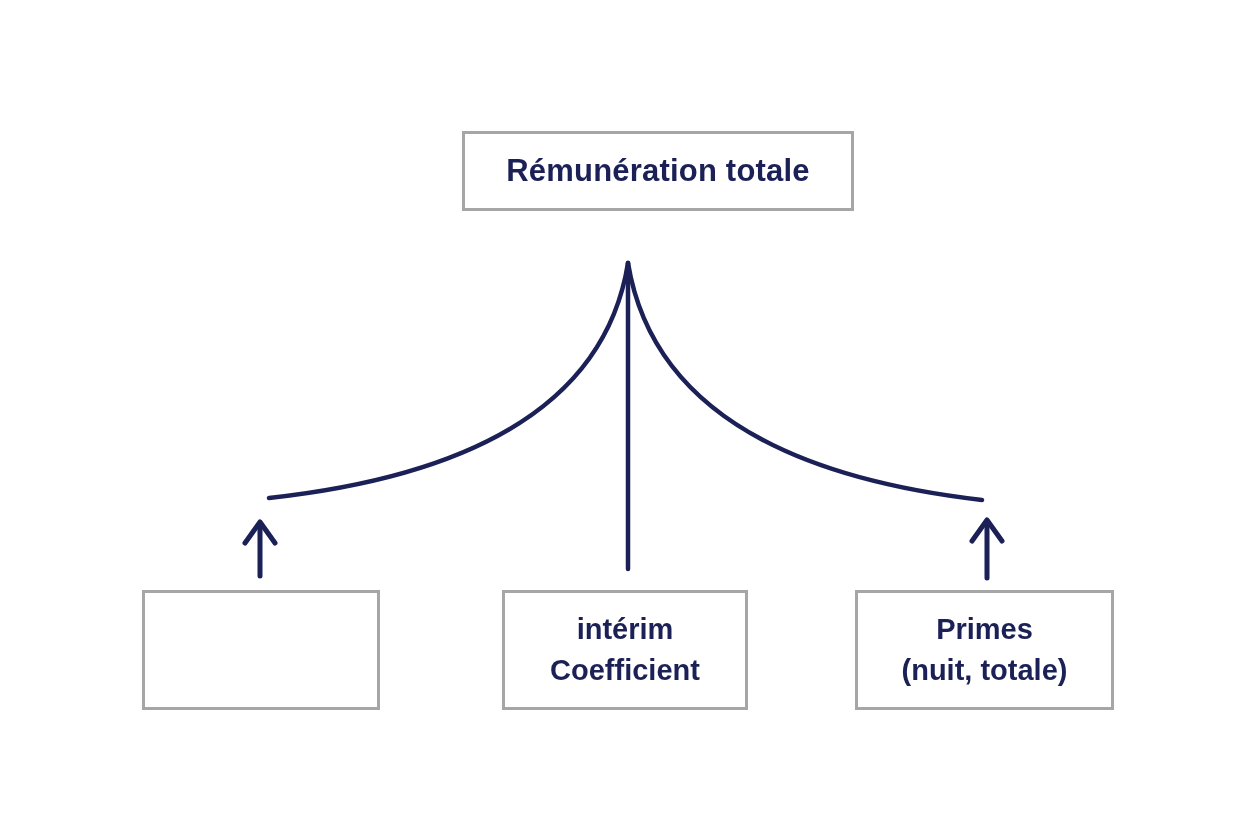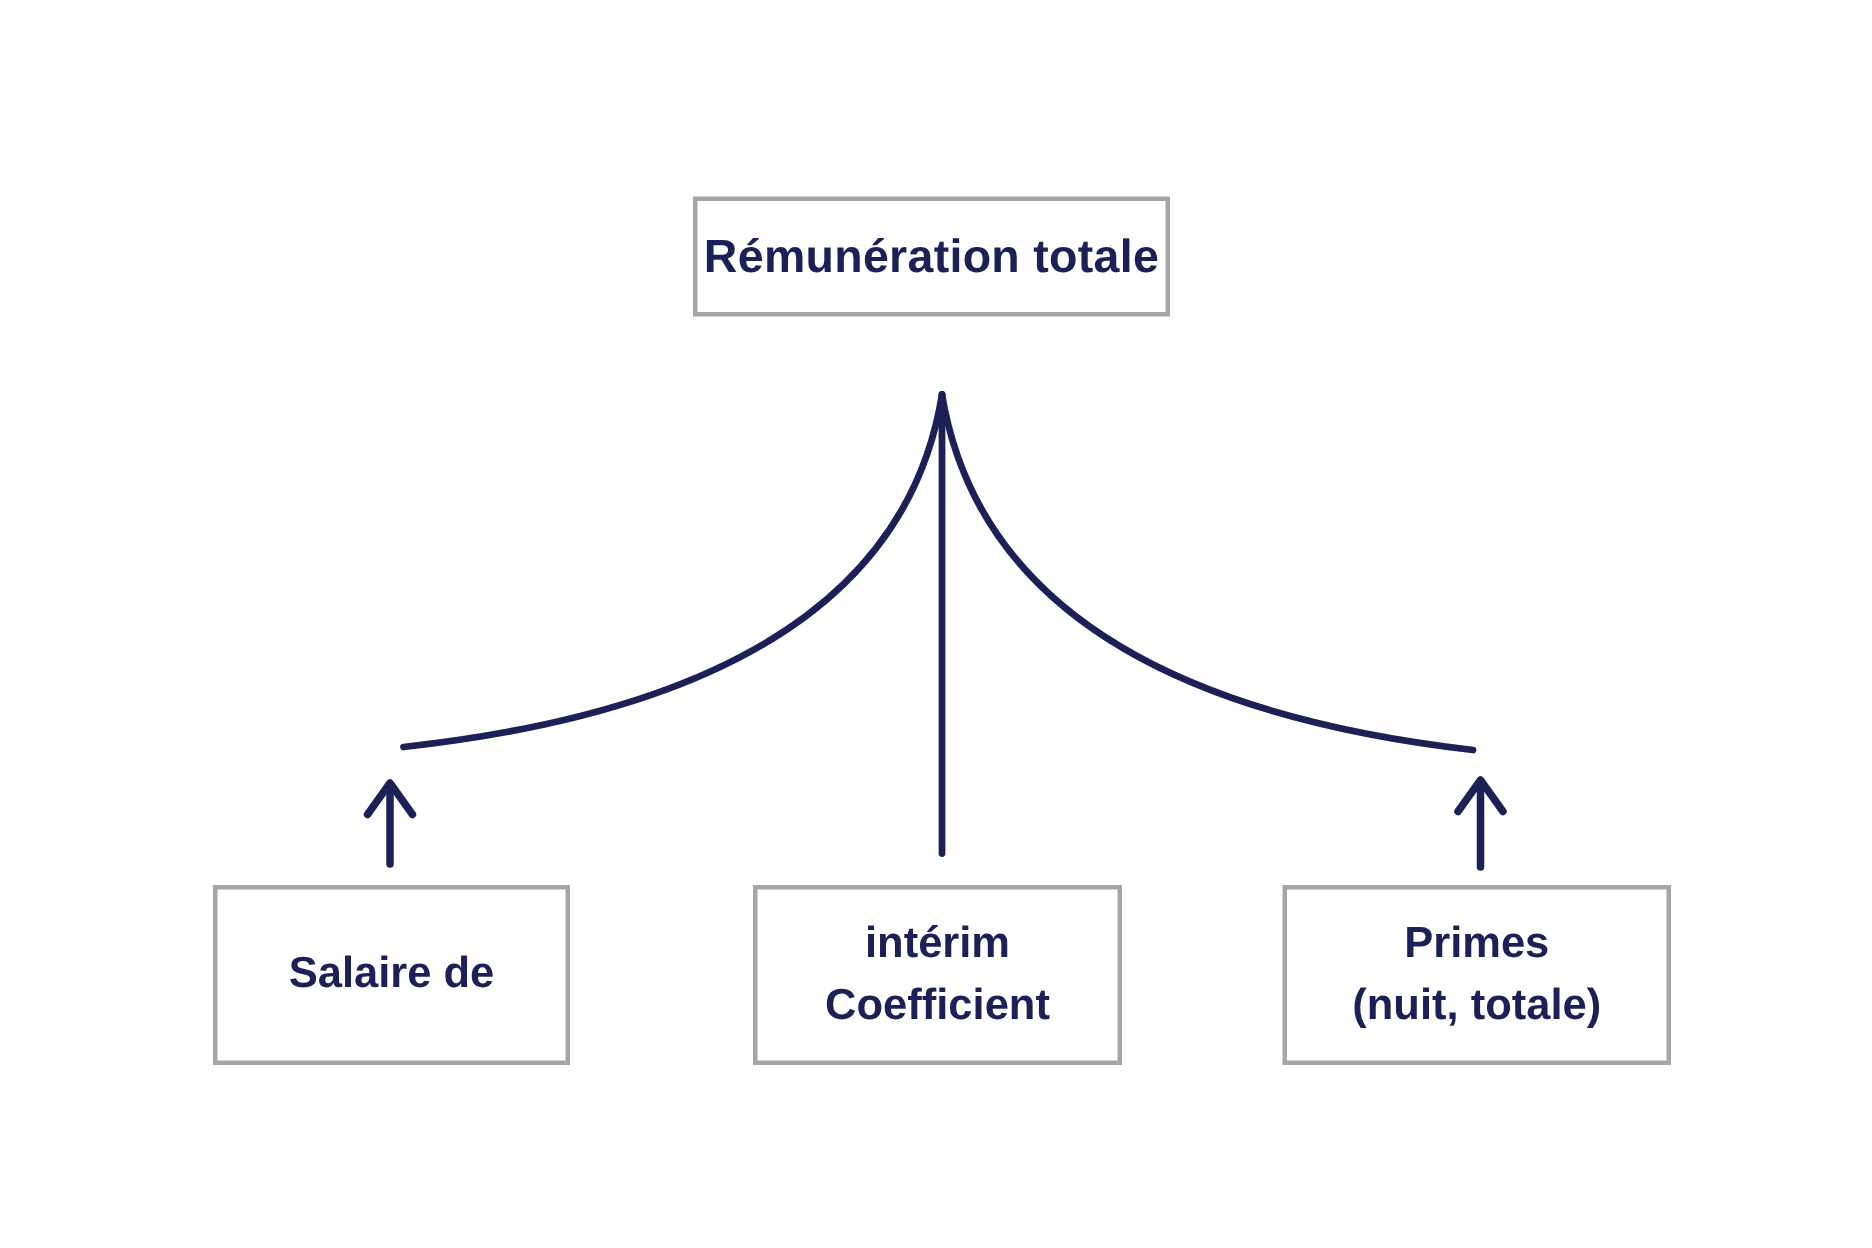--- a/index.html
+++ b/index.html
@@ -45,21 +45,21 @@
     align-items: center;
     justify-content: center;
     text-align: center;
     background: var(--box-fill);
     border: 3px solid var(--box-border);
     color: var(--text);
     font-weight: 700;
   }
   .node-root {
     left: 462px; top: 131px;
-    width: 318px; height: 80px;
+    width: 392px; height: 80px;
     font-size: 31px;
     letter-spacing: 0.2px;
   }
   .node-child {
     top: 590px;
     height: 120px;
     font-size: 29px;
     line-height: 1.42;
   }
   .node-child .label { display: block; }
@@ -90,21 +90,20 @@
       <path class="arrow-head" d="M 972 541 L 987 520 L 1002 541"></path>
     </g>
   </svg>
 
   <div class="node node-root" id="node-root">
     <span class="label">Rémunération totale</span>
   </div>
 
   <div class="node node-child" id="node-salaire">
     <span>
-      <span class="label">Salaire de</span>
     </span>
   </div>
 
   <div class="node node-child" id="node-coeff">
     <span>
       <span class="label">intérim</span>
       <span class="label">Coefficient</span>
     </span>
   </div>
 

